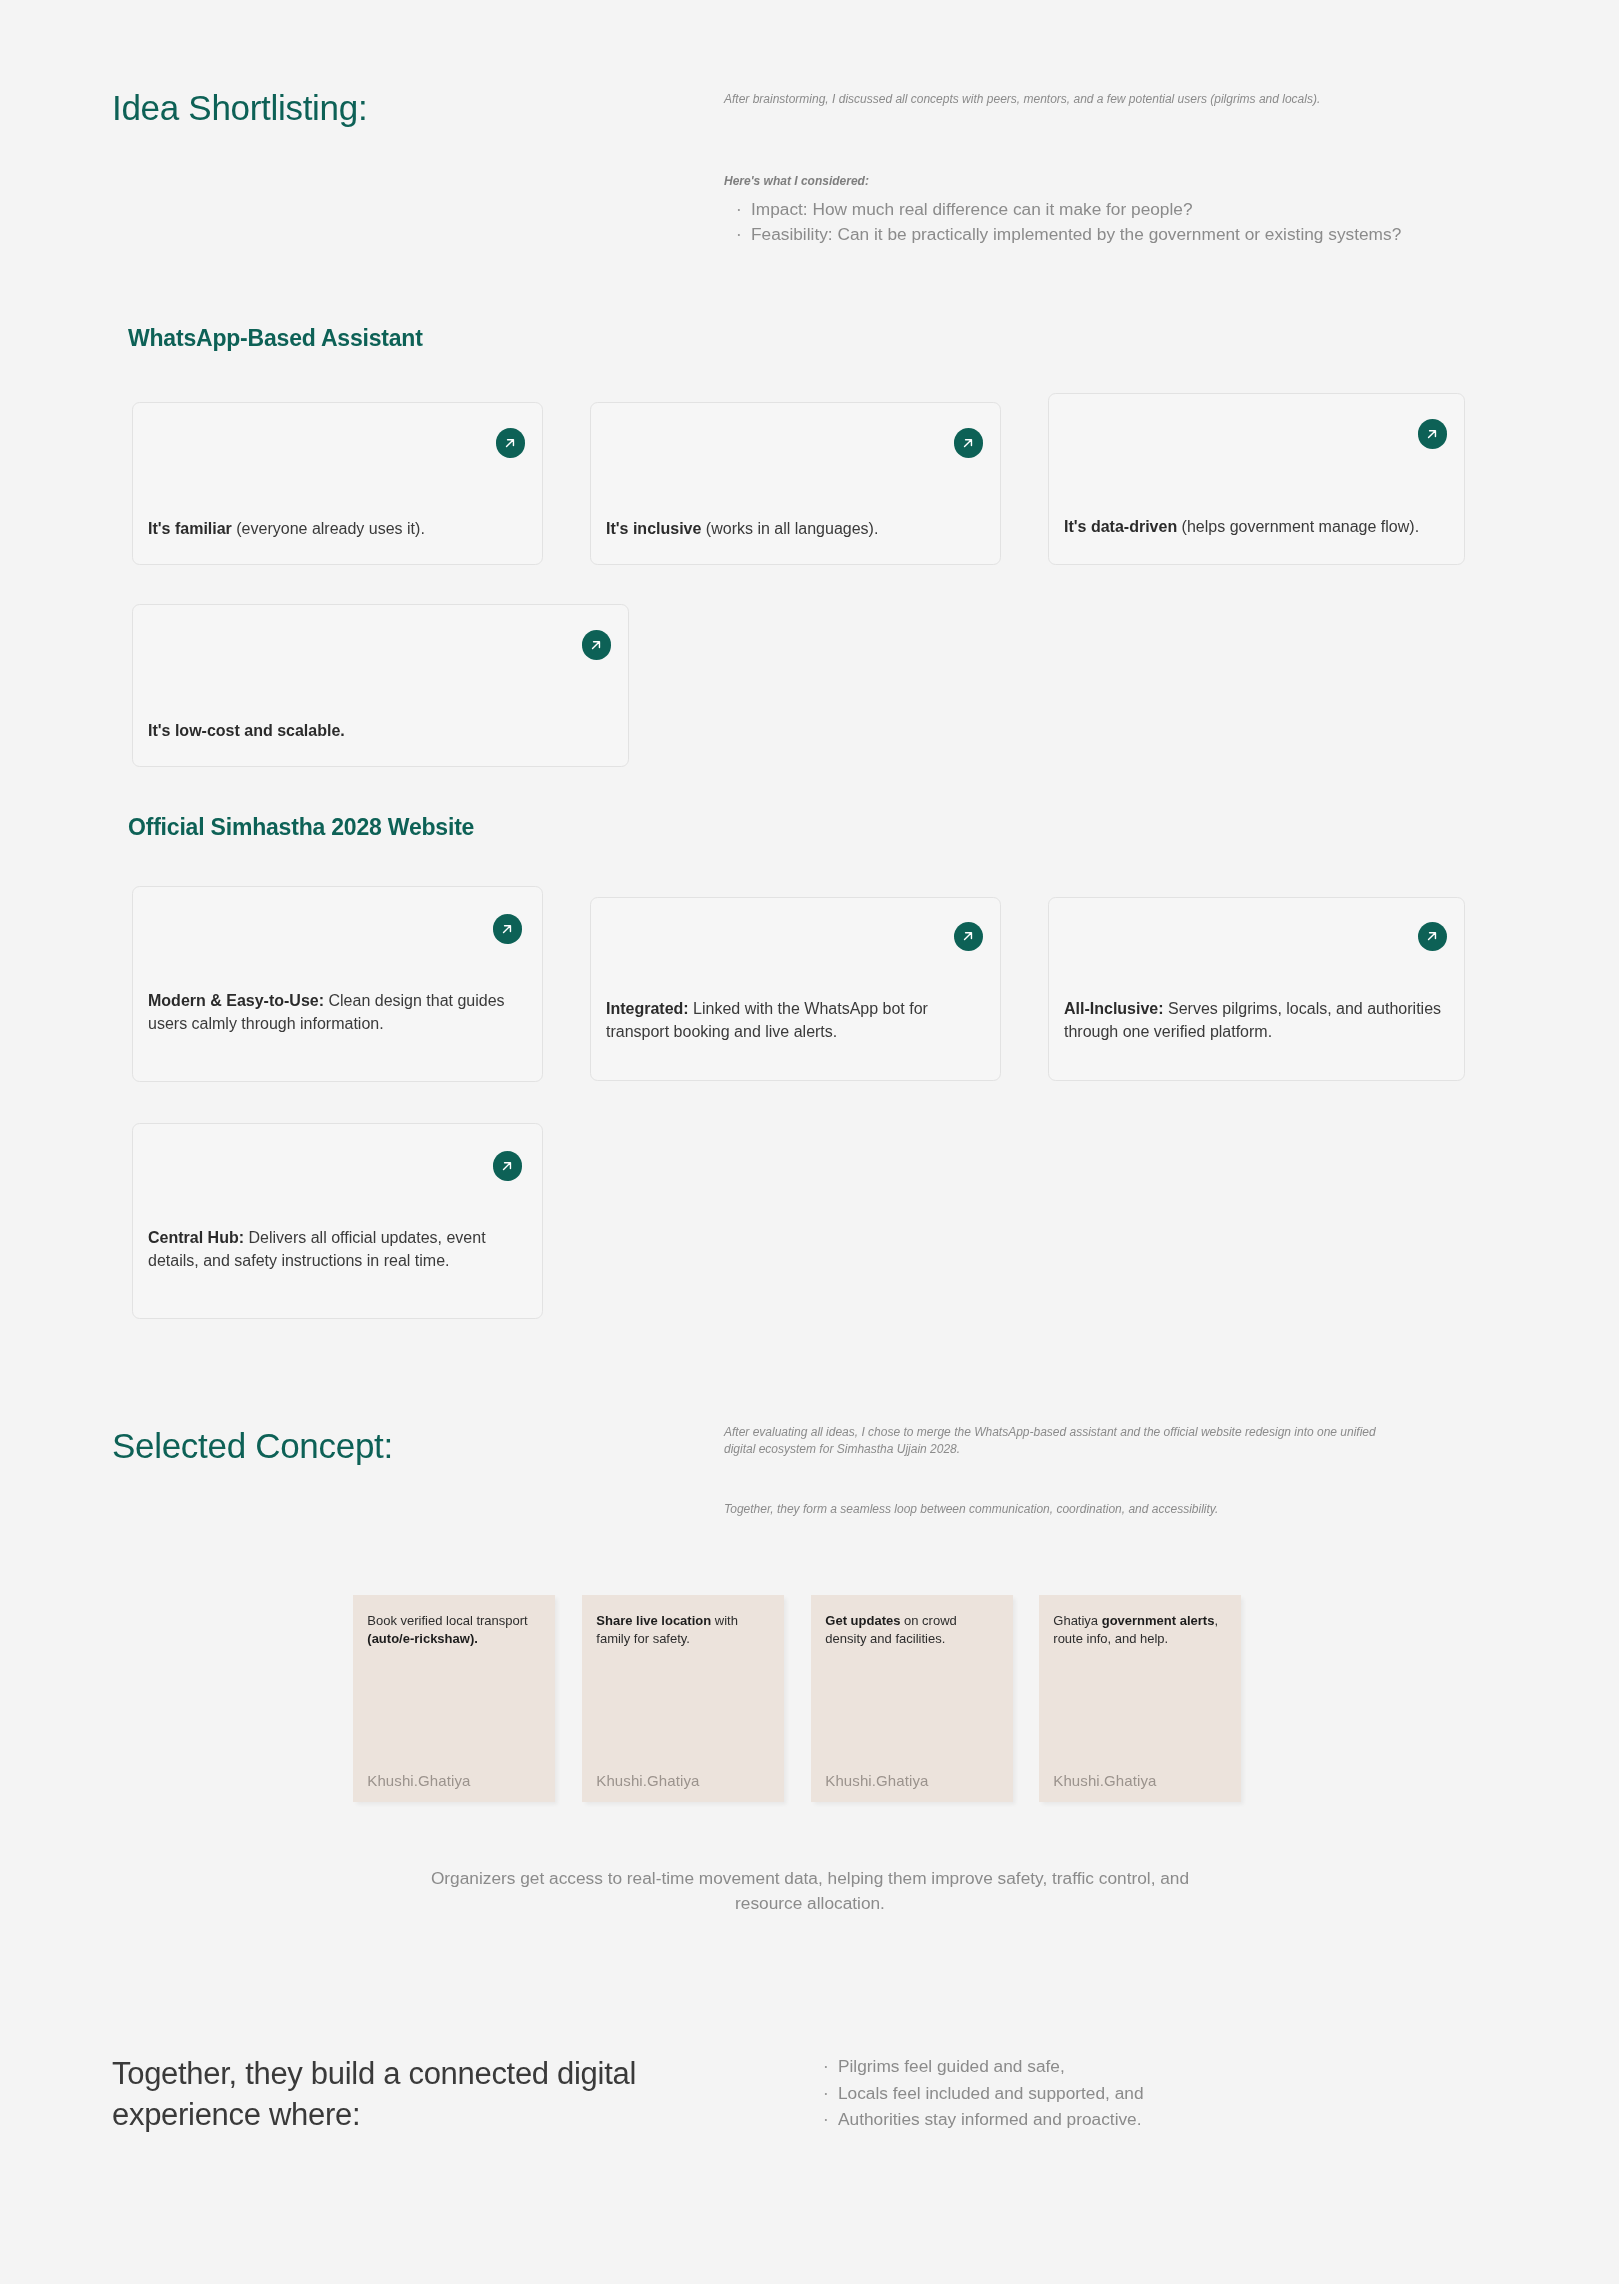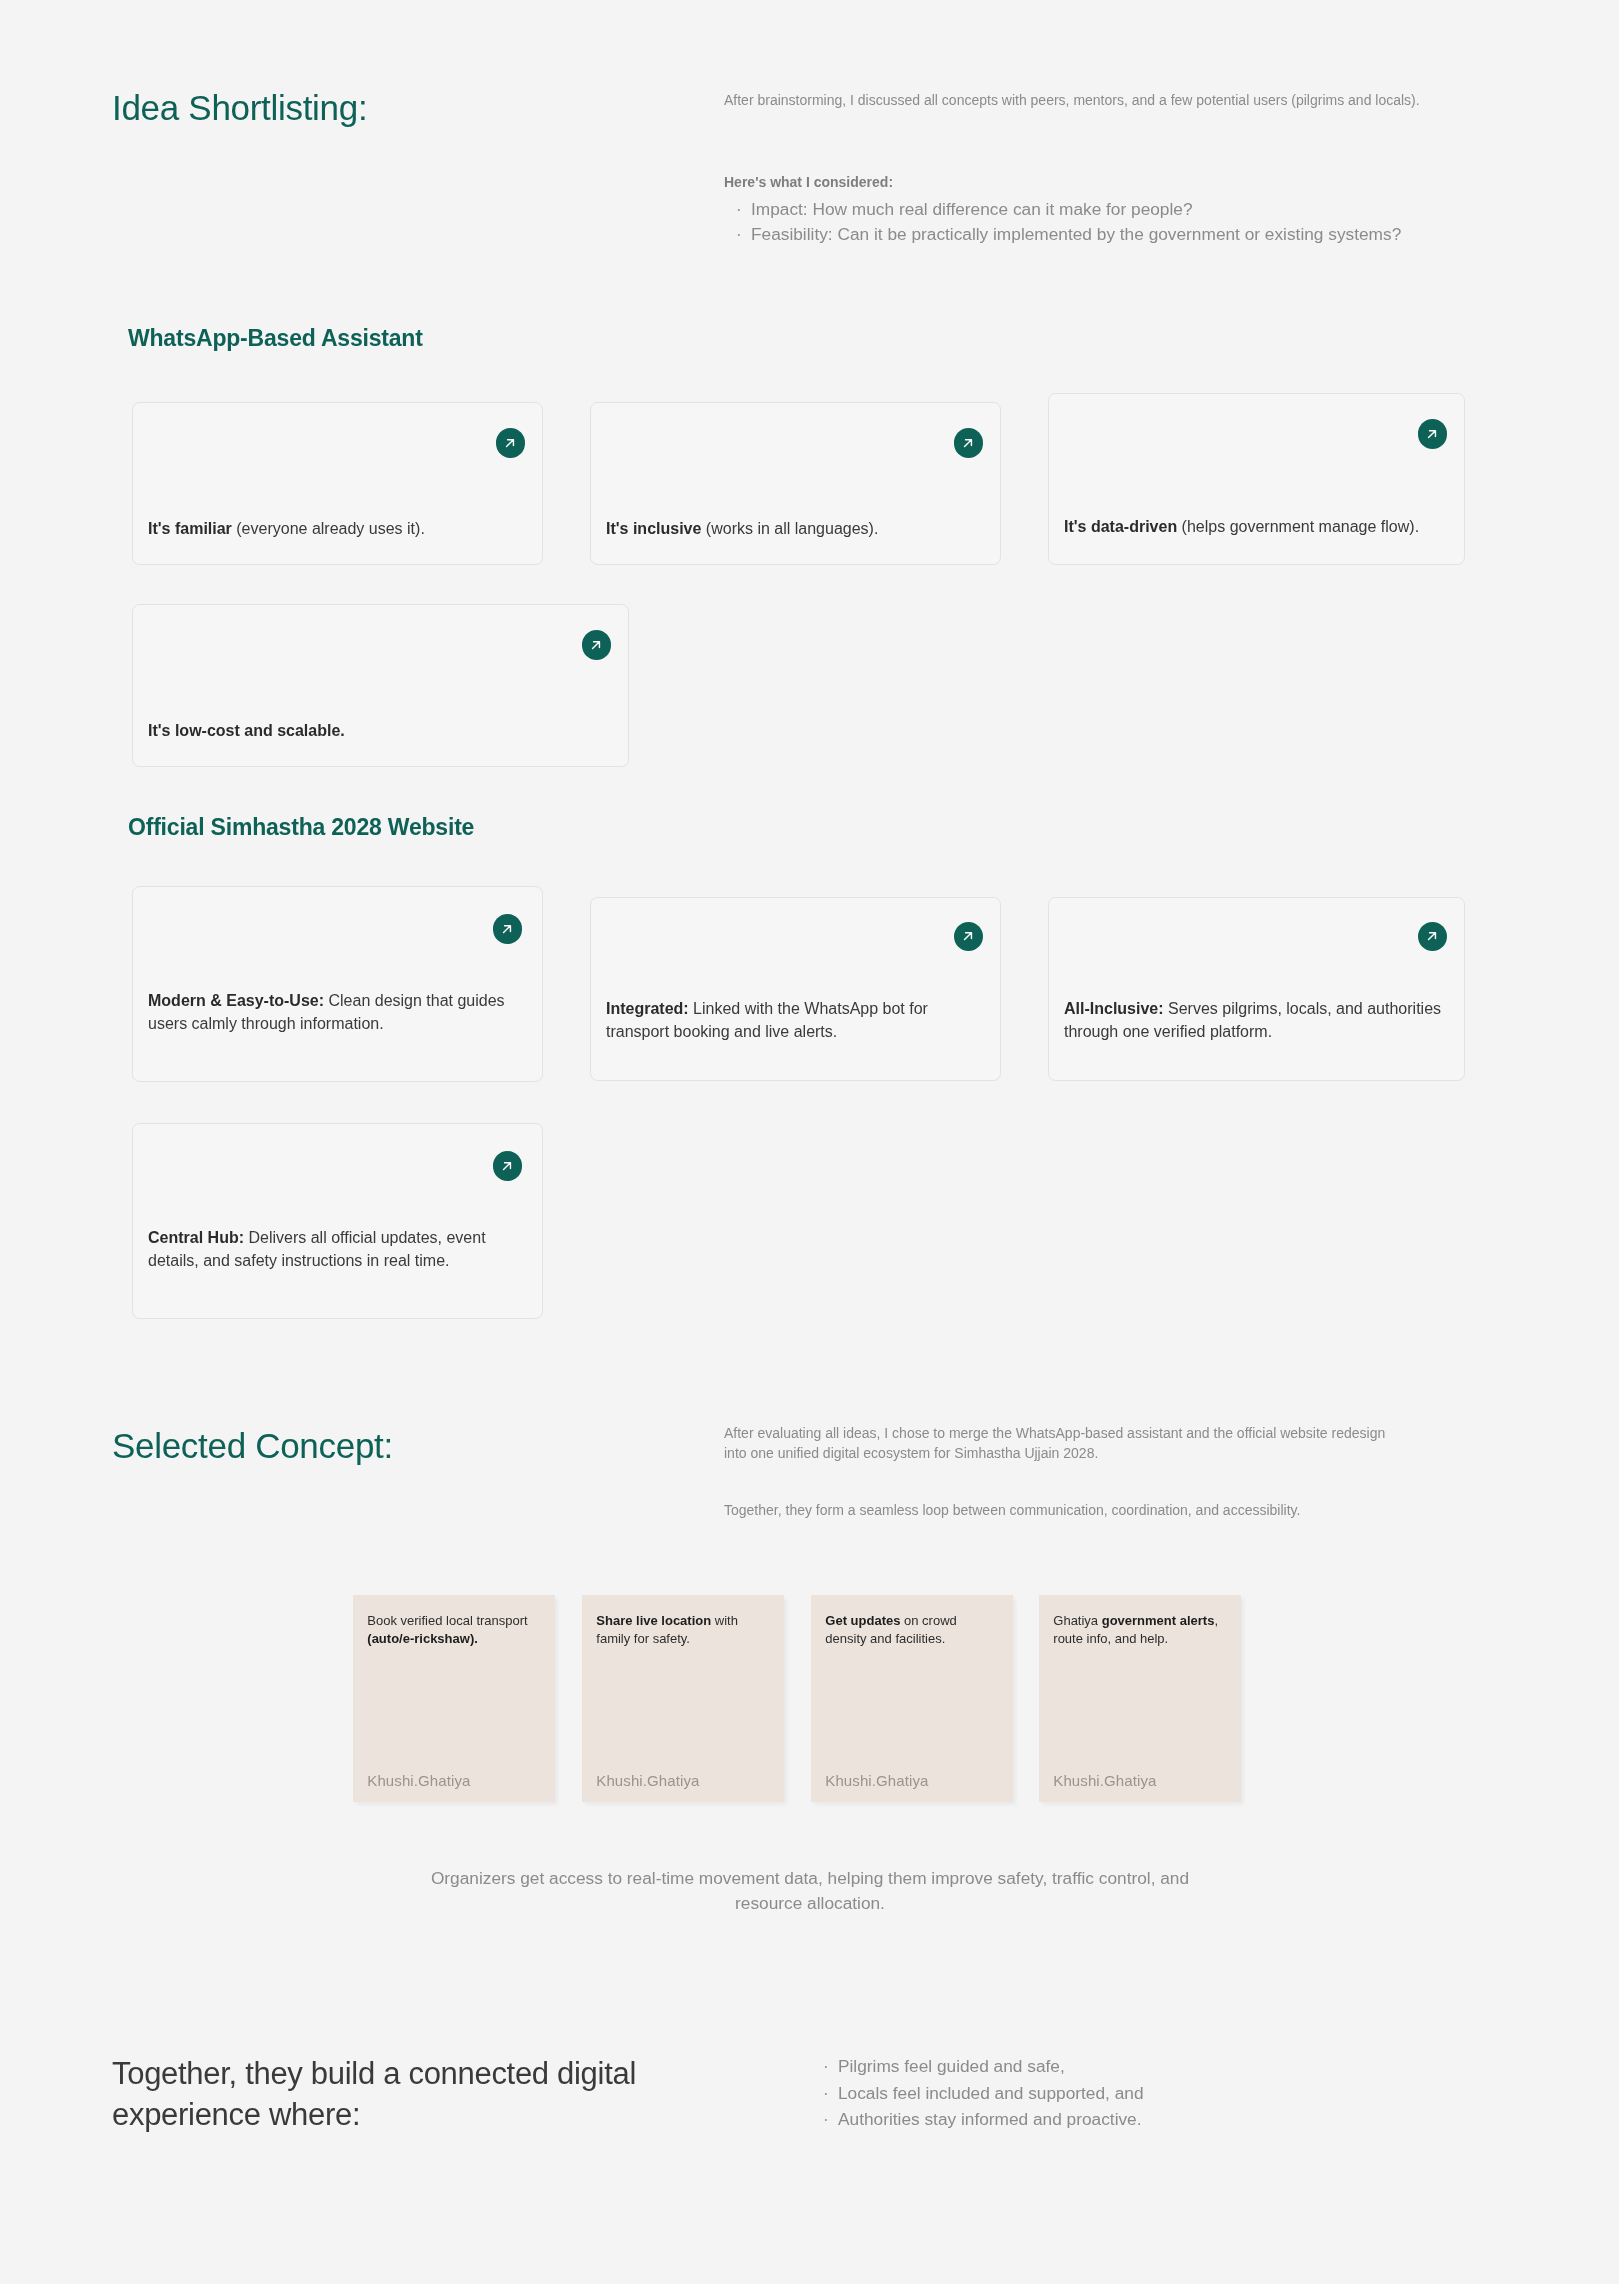--- a/index.html
+++ b/index.html
@@ -25,23 +25,24 @@
     line-height: 1.1;
   }
   .sub-title {
     color: #0d6156;
     font-size: 23px;
     font-weight: 700;
     letter-spacing: -0.2px;
   }
   .body-copy {
     color: #8b8b8b;
-    font-size: 14px;
+    font-size: 12px;
     line-height: 1.42;
     font-weight: 400;
+    font-style: italic;
   }
   .body-copy.strong { color: #7e7e7e; font-weight: 700; }
 
   .bullets { list-style: none; }
   .bullets li {
     color: #8b8b8b;
     font-size: 17.3px;
     line-height: 1.45;
     padding-left: 22px;
     position: relative;

